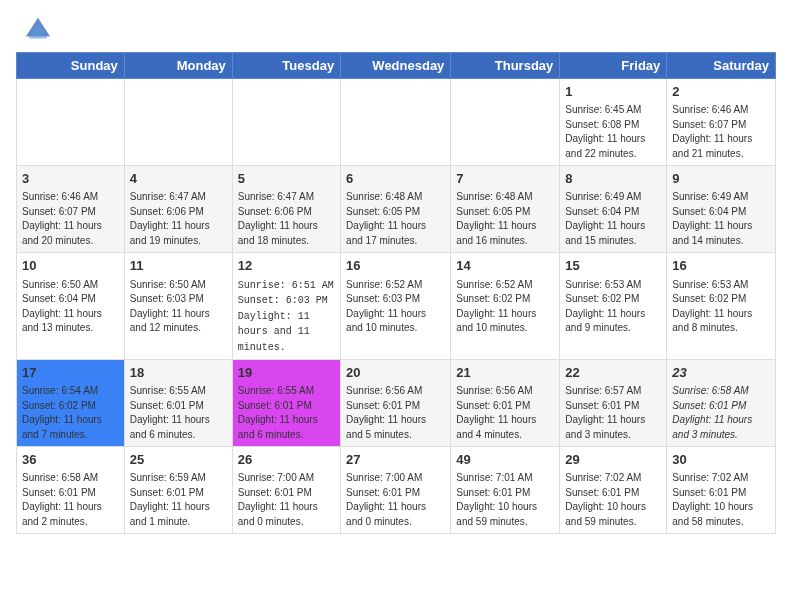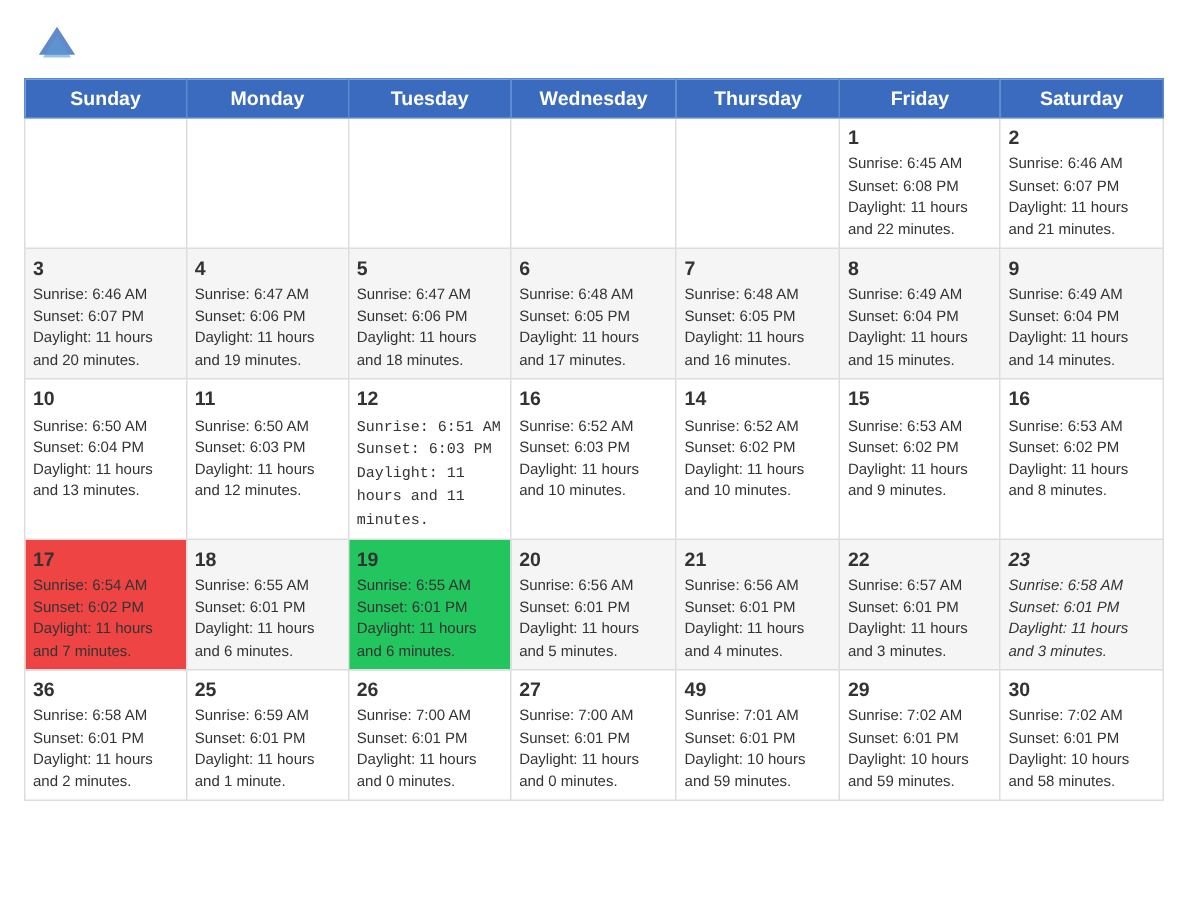--- a/index.html
+++ b/index.html
@@ -15,21 +15,21 @@
     
     .title-block { text-align: right; }
     .month-title { font-size: 32px; font-weight: normal; color: #333; }
     .location { font-size: 16px; color: #666; }
     
     .calendar { width: 100%; border-collapse: collapse; margin: 0 8px; width: calc(100% - 16px); margin-left: 8px; }
     
     .calendar th {
       background-color: #3a6bbf;
       color: white;
-      text-align: center;
+      text-align: right;
       padding: 5px 6px;
       font-size: 13px;
       border: 1px solid #5a8bd0;
     }
     
     .calendar td {
       vertical-align: top;
       padding: 4px 5px;
       border: 1px solid #ddd;
       font-size: 10px;
@@ -135,27 +135,27 @@
 Sunset: 6:02 PM
 Daylight: 11 hours and 10 minutes.</span></td>
           <td><span class="day-num">15</span><span class="day-info" style="white-space: pre-line;">Sunrise: 6:53 AM
 Sunset: 6:02 PM
 Daylight: 11 hours and 9 minutes.</span></td>
           <td><span class="day-num">16</span><span class="day-info" style="white-space: pre-line;">Sunrise: 6:53 AM
 Sunset: 6:02 PM
 Daylight: 11 hours and 8 minutes.</span></td>
         </tr>
         <tr>
-          <td style="background-color: #ef4444;"><span class="day-num">17</span><span class="day-info" style="white-space: pre-line;">Sunrise: 6:54 AM
+          <td style="background-color: #3b82f6;"><span class="day-num">17</span><span class="day-info" style="white-space: pre-line;">Sunrise: 6:54 AM
 Sunset: 6:02 PM
 Daylight: 11 hours and 7 minutes.</span></td>
           <td style="background-color: rgb(245, 245, 245);"><span class="day-num">18</span><span class="day-info" style="white-space: pre-line;">Sunrise: 6:55 AM
 Sunset: 6:01 PM
 Daylight: 11 hours and 6 minutes.</span></td>
-          <td style="background-color: #22c55e;"><span class="day-num">19</span><span class="day-info" style="white-space: pre-line;">Sunrise: 6:55 AM
+          <td style="background-color: #d946ef;"><span class="day-num">19</span><span class="day-info" style="white-space: pre-line;">Sunrise: 6:55 AM
 Sunset: 6:01 PM
 Daylight: 11 hours and 6 minutes.</span></td>
           <td style="background-color: rgb(245, 245, 245);"><span class="day-num">20</span><span class="day-info" style="white-space: pre-line;">Sunrise: 6:56 AM
 Sunset: 6:01 PM
 Daylight: 11 hours and 5 minutes.</span></td>
           <td style="background-color: rgb(245, 245, 245);"><span class="day-num">21</span><span class="day-info" style="white-space: pre-line;">Sunrise: 6:56 AM
 Sunset: 6:01 PM
 Daylight: 11 hours and 4 minutes.</span></td>
           <td style="background-color: rgb(245, 245, 245); margin-top: 26px;"><span class="day-num">22</span><span class="day-info" style="white-space: pre-line;">Sunrise: 6:57 AM
 Sunset: 6:01 PM

